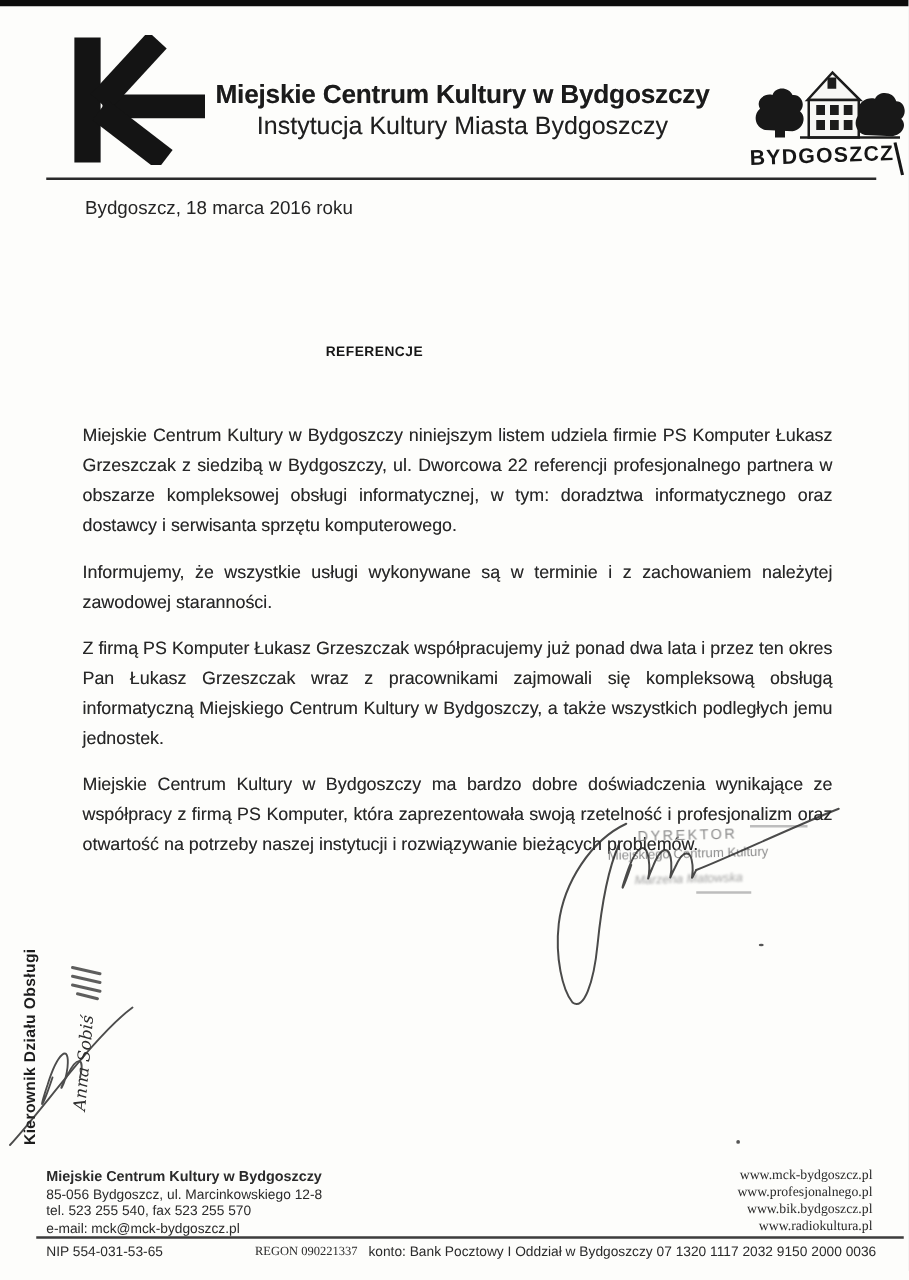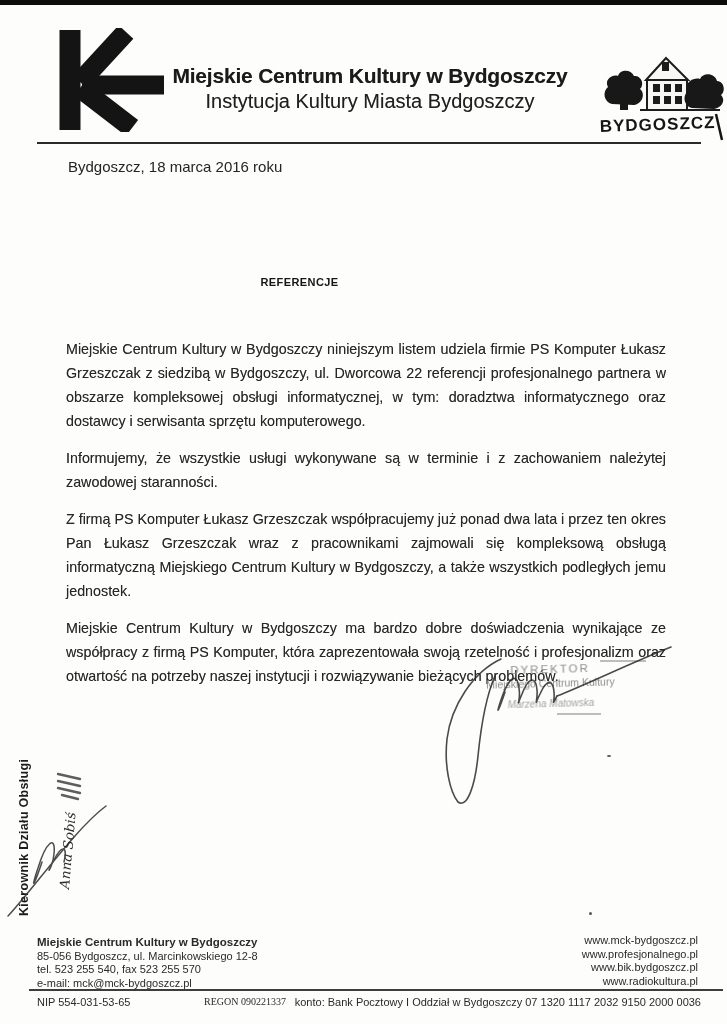--- a/index.html
+++ b/index.html
@@ -62,21 +62,21 @@
   }
   .side-sig-svg{position:absolute;left:4px;top:766px;width:108px;height:156px;}
 
   .speck{position:absolute;background:#555;border-radius:50%;}
   .speck-1{left:589px;top:912px;width:3px;height:3px;}
   .speck-2{left:607px;top:755px;width:4px;height:2px;}
 
   
   .footer-left{position:absolute;left:37px;top:936px;font-size:11px;line-height:13.5px;color:#2a2a2a;}
   .footer-org{font-weight:bold;font-size:11.5px;}
-  .footer-right{position:absolute;right:29px;top:934px;text-align:right;font-size:11px;line-height:13.5px;color:#2a2a2a;}
+  .footer-right{position:absolute;right:29px;top:934px;text-align:right;font-size:11px;line-height:13.5px;color:#2a2a2a;font-family:Liberation Serif, serif;}
   .footer-rule{position:absolute;left:29px;top:989px;width:694px;height:2px;background:#3d3d3d;}
   .footer-nip{position:absolute;left:37px;top:996px;font-size:11px;color:#2a2a2a;}
   .footer-regon{position:absolute;left:204px;top:996px;font-size:10px;color:#2a2a2a;font-family:Liberation Serif, serif;}
   .footer-konto{position:absolute;right:26px;top:996px;font-size:11px;color:#2a2a2a;margin-left:31px;}
 </style>
 </head>
 <body>
 
 <div class="page">
 

